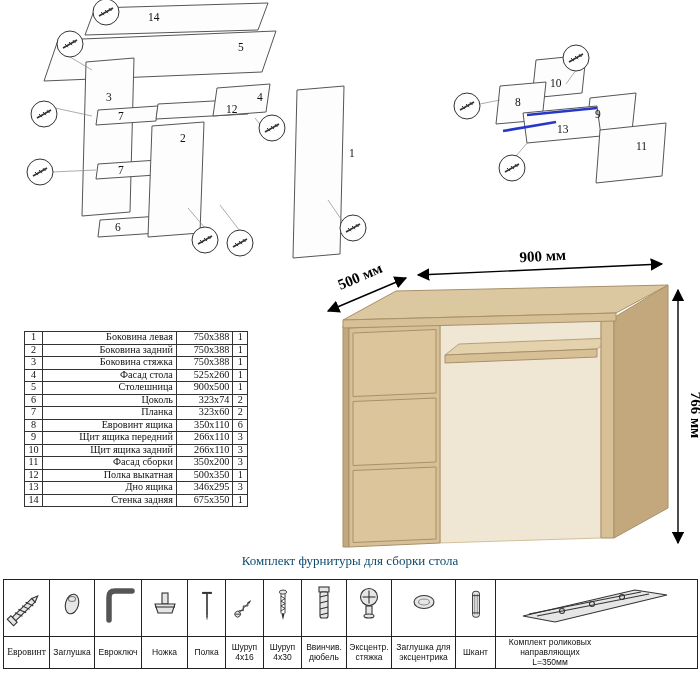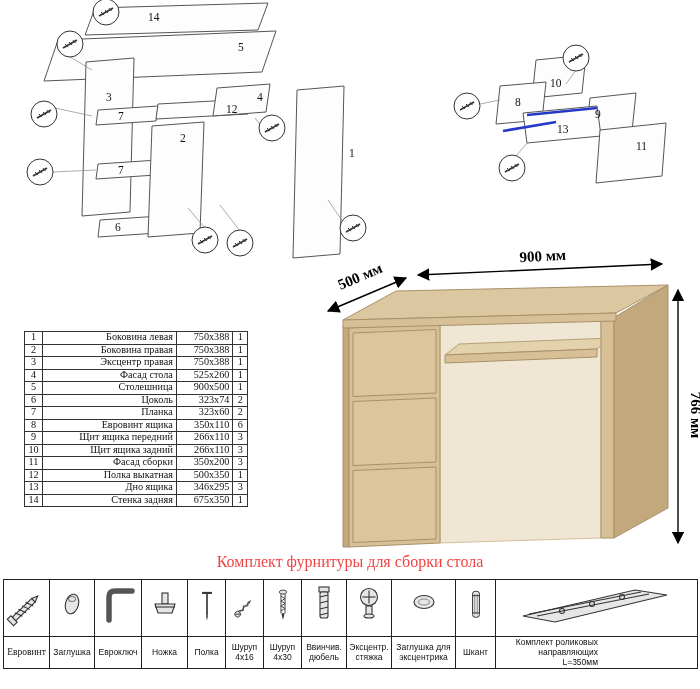--- a/index.html
+++ b/index.html
@@ -27,34 +27,34 @@
   .parts{position:absolute;left:24px;top:331px;width:224px;border-collapse:collapse;
     font-size:10.2px;line-height:1.05}
   .parts td{border:1px solid #333;padding:0 3px;height:12.5px;white-space:nowrap}
   .c-num{width:16px;text-align:center}
   .c-name{width:128px;text-align:right}
   .c-size{width:54px;text-align:right}
   .c-qty{width:14px;text-align:center}
 
   
   .kit-title{position:absolute;top:553px;left:0;width:700px;text-align:center;
-    font-size:16px;color:#ef4444}
+    font-size:13px;color:#0c4a6e}
 
   
   .hw{position:absolute;left:3px;top:579px;width:694px;border-collapse:collapse;
     table-layout:fixed}
   .hw td{border:1px solid #222;text-align:center;vertical-align:middle;overflow:hidden}
   .hw-icons td{height:54px}
   .hw-names td{height:31px;font-size:8.5px;line-height:1.15;padding:1px;
     font-family:"Liberation Sans",sans-serif}
   .hw-qty td{height:21px;font-size:15px;font-family:"Liberation Serif",serif}
   .hw-name-strong{font-weight:normal;font-size:9.5px !important;
     font-family:"Liberation Serif",serif !important}
   .hw-slide-cell{text-align:left !important;padding-left:6px !important}
-  .hw-slide-text{display:inline-block;width:96px;text-align:right}
+  .hw-slide-text{display:inline-block;width:96px;text-align:center}
   .ic{stroke:#333;stroke-width:1.1;fill:#e6e6e6}
   .icn{stroke:#333;stroke-width:1.1;fill:none}
 </style>
 </head>
 <body>
 
 <div class="page">
 
   <svg width="700" height="332" viewBox="0 0 700 332" style="position:absolute;left:0;top:0">
     <defs>
@@ -171,27 +171,27 @@
   <table class="parts">
     <tbody>
       <tr>
         <td class="c-num">1</td>
         <td class="c-name">Боковина левая</td>
         <td class="c-size">750х388</td>
         <td class="c-qty">1</td>
       </tr>
       <tr>
         <td class="c-num">2</td>
-        <td class="c-name">Боковина правая</td>
+        <td class="c-name">Боковина задний</td>
         <td class="c-size">750х388</td>
         <td class="c-qty">1</td>
       </tr>
       <tr>
         <td class="c-num">3</td>
-        <td class="c-name">Эксцентр правая</td>
+        <td class="c-name">Боковина стяжка</td>
         <td class="c-size">750х388</td>
         <td class="c-qty">1</td>
       </tr>
       <tr>
         <td class="c-num">4</td>
         <td class="c-name">Фасад стола</td>
         <td class="c-size">525х260</td>
         <td class="c-qty">1</td>
       </tr>
       <tr>

